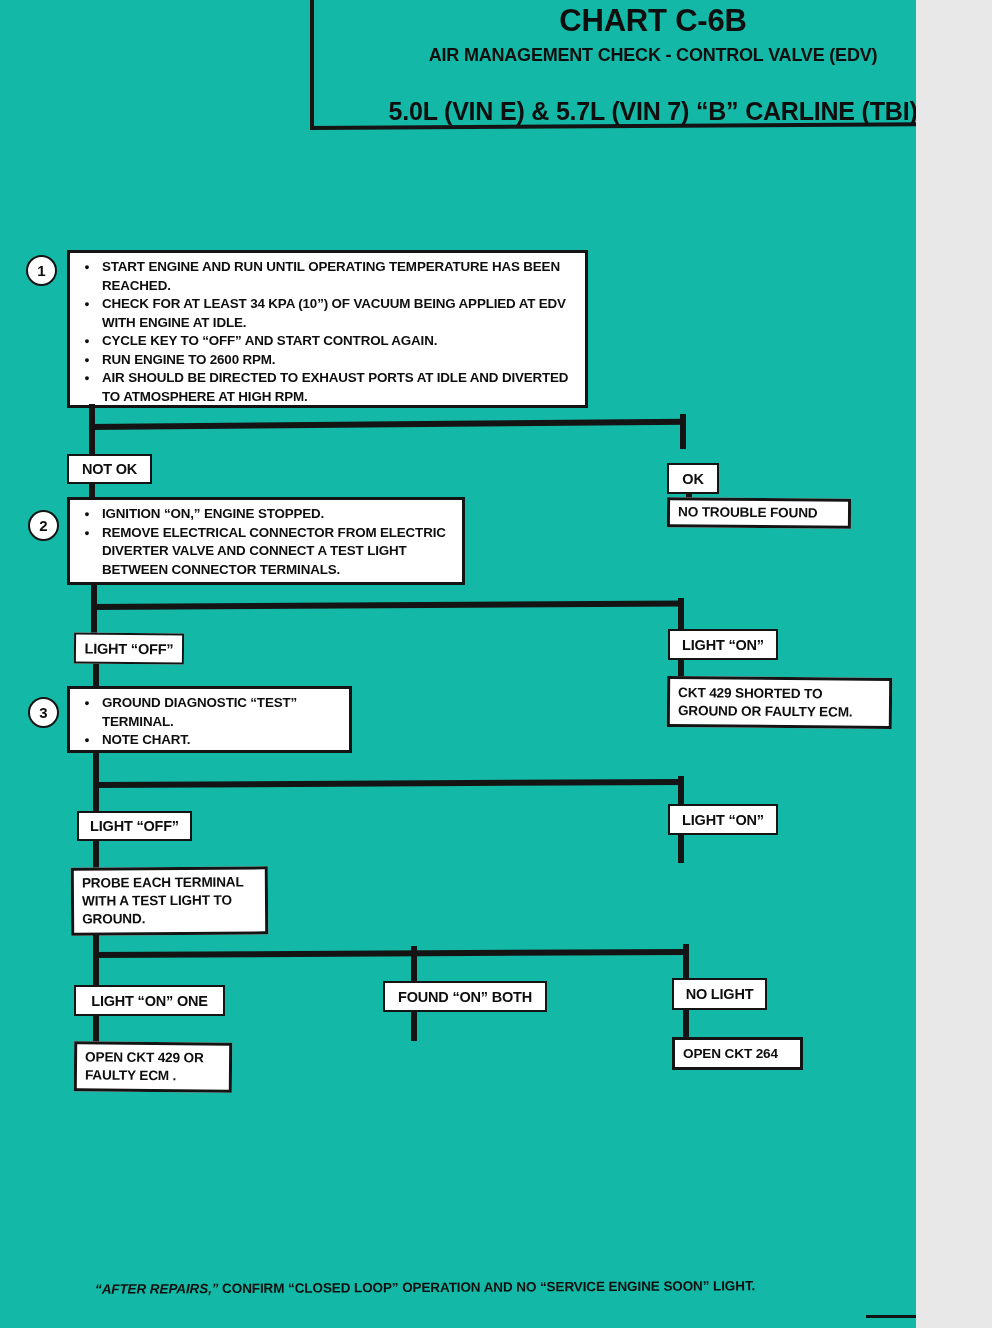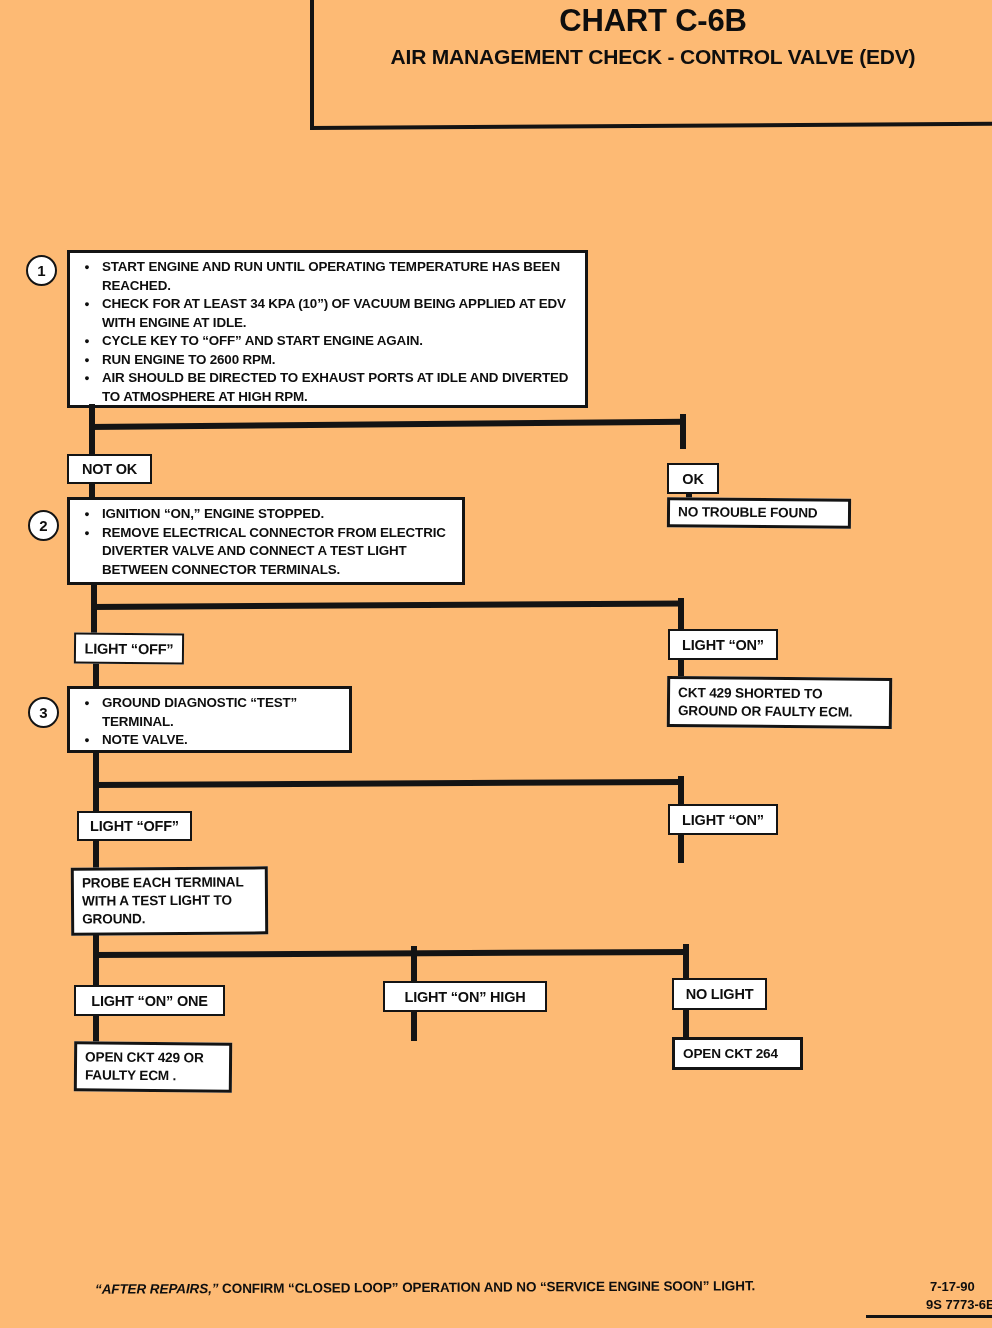--- a/index.html
+++ b/index.html
@@ -1,17 +1,17 @@
 <!DOCTYPE html>
 <html><head>
 <meta charset="utf-8">
 <style>
   html,body{margin:0;padding:0;background:#e8e8e8;}
   .page{
-    position:relative;width:992px;height:1328px;background:#fdba74;
+    position:relative;width:916px;height:1328px;background:#14b8a6;
     font-family:"Liberation Sans",sans-serif;color:#0e0e0e;overflow:hidden;
     font-weight:700;
     text-decoration:underline;
   }
   
   .ln{position:absolute;background:#141414;}
   
   .bx{position:absolute;border:3px solid #141414;background:#fff;box-sizing:border-box;}
   .bullets{padding:5px 8px 4px 2px;}
   .brow{display:flex;font-size:13.4px;line-height:18.5px;letter-spacing:-0.15px;}
@@ -31,21 +31,21 @@
   }
   
   .circ{
     position:absolute;width:31px;height:31px;border:2.5px solid #141414;border-radius:50%;
     background:#fff;display:flex;align-items:center;justify-content:center;
     font-size:15px;box-sizing:border-box;
   }
   
   .t{position:absolute;left:314px;width:678px;text-align:center;letter-spacing:-0.2px;}
   .t1{top:3px;font-size:31px;}
-  .t2{top:45px;font-size:21px;}
+  .t2{top:45px;font-size:18px;}
   .t3{top:74px;font-size:19px;}
   .t4{top:97px;font-size:25px;}
   
   .foot{position:absolute;left:95px;top:1280px;font-size:13.5px;letter-spacing:-0.1px;transform:rotate(-0.3deg);}
   .foot .lead{font-style:italic;margin-top:12px;}
   .fdate{position:absolute;left:930px;top:1279px;font-size:13px;}
   .fdoc{position:absolute;left:926px;top:1297px;font-size:13px;white-space:nowrap;}
   .tilt-l{transform:rotate(-0.5deg);transform-origin:left center;}
   .tilt-l2{transform:rotate(-0.35deg);transform-origin:left center;}
   .tilt-l3{transform:rotate(-0.3deg);transform-origin:left center;}
@@ -54,37 +54,38 @@
 </style>
 </head>
 <body>
 
 <div class="page">
 
   <div class="ln" style="left:310px;top:0;width:4px;height:130px"></div>
   <div class="ln tilt-l2" style="left:310px;top:126px;width:682px;height:4px"></div>
   <div class="t t1">CHART C-6B</div>
   <div class="t t2">AIR MANAGEMENT CHECK - CONTROL VALVE (EDV)</div>
+  <div class="t t4">5.0L  (VIN E)  &amp;  5.7L  (VIN 7)  “B”  CARLINE  (TBI)</div>
 
   <div class="circ" style="left:26px;top:255px">
     <span>1</span>
   </div>
   <div class="bx" style="left:67px;top:250px;width:521px;height:158px">
     <div class="bullets">
       <div class="brow">
           <span class="dot">●</span>
           <span class="btxt">START ENGINE AND RUN UNTIL OPERATING TEMPERATURE HAS BEEN REACHED.</span>
         </div>
       <div class="brow">
           <span class="dot">●</span>
           <span class="btxt">CHECK FOR AT LEAST 34 KPA (10”) OF VACUUM BEING APPLIED AT EDV WITH ENGINE AT IDLE.</span>
         </div>
       <div class="brow">
           <span class="dot">●</span>
-          <span class="btxt">CYCLE KEY TO “OFF” AND START ENGINE AGAIN.</span>
+          <span class="btxt">CYCLE KEY TO “OFF” AND START CONTROL AGAIN.</span>
         </div>
       <div class="brow">
           <span class="dot">●</span>
           <span class="btxt">RUN ENGINE TO 2600 RPM.</span>
         </div>
       <div class="brow">
           <span class="dot">●</span>
           <span class="btxt">AIR SHOULD BE DIRECTED TO EXHAUST PORTS AT IDLE AND DIVERTED TO ATMOSPHERE AT HIGH RPM.</span>
         </div>
     </div>
@@ -142,21 +143,21 @@
     <span>3</span>
   </div>
   <div class="bx" style="left:67px;top:686px;width:285px;height:67px">
     <div class="bullets">
       <div class="brow">
           <span class="dot">●</span>
           <span class="btxt">GROUND DIAGNOSTIC  “TEST” TERMINAL.</span>
         </div>
       <div class="brow">
           <span class="dot">●</span>
-          <span class="btxt">NOTE VALVE.</span>
+          <span class="btxt">NOTE CHART.</span>
         </div>
     </div>
   </div>
 
   <div class="ln" style="left:93px;top:751px;width:6px;height:62px"></div>
   <div class="ln tilt-l3" style="left:93px;top:782px;width:591px;height:6px"></div>
   <div class="ln" style="left:678px;top:776px;width:6px;height:30px"></div>
   <div class="ln" style="left:678px;top:833px;width:6px;height:30px"></div>
   <div class="ln" style="left:93px;top:839px;width:6px;height:30px"></div>
 
@@ -176,21 +177,21 @@
   <div class="ln" style="left:411px;top:946px;width:6px;height:37px"></div>
   <div class="ln" style="left:683px;top:944px;width:6px;height:36px"></div>
   <div class="ln" style="left:93px;top:1014px;width:6px;height:30px"></div>
   <div class="ln" style="left:411px;top:1010px;width:6px;height:31px"></div>
   <div class="ln" style="left:683px;top:1008px;width:6px;height:31px"></div>
 
   <div class="lb" style="left:74px;top:985px;width:151px;height:31px">
     <span>LIGHT  “ON” ONE</span>
   </div>
   <div class="lb" style="left:383px;top:981px;width:164px;height:31px">
-    <span>LIGHT  “ON” HIGH</span>
+    <span>FOUND  “ON” BOTH</span>
   </div>
   <div class="lb" style="left:672px;top:978px;width:95px;height:32px">
     <span>NO LIGHT</span>
   </div>
 
   <div class="res rot-p" style="left:74px;top:1042px;width:158px;height:50px">
     <span>OPEN CKT 429 OR FAULTY ECM .</span>
   </div>
   <div class="res" style="left:672px;top:1037px;width:131px;height:33px">
     <span>OPEN CKT 264</span>

